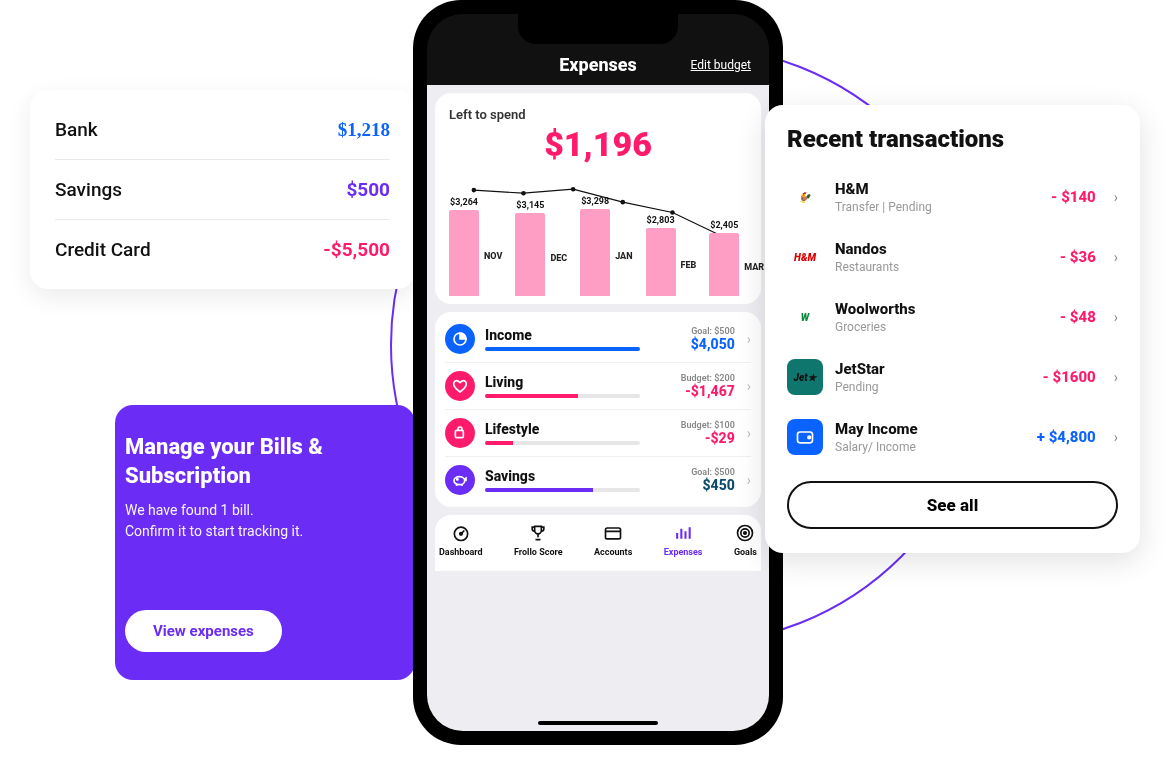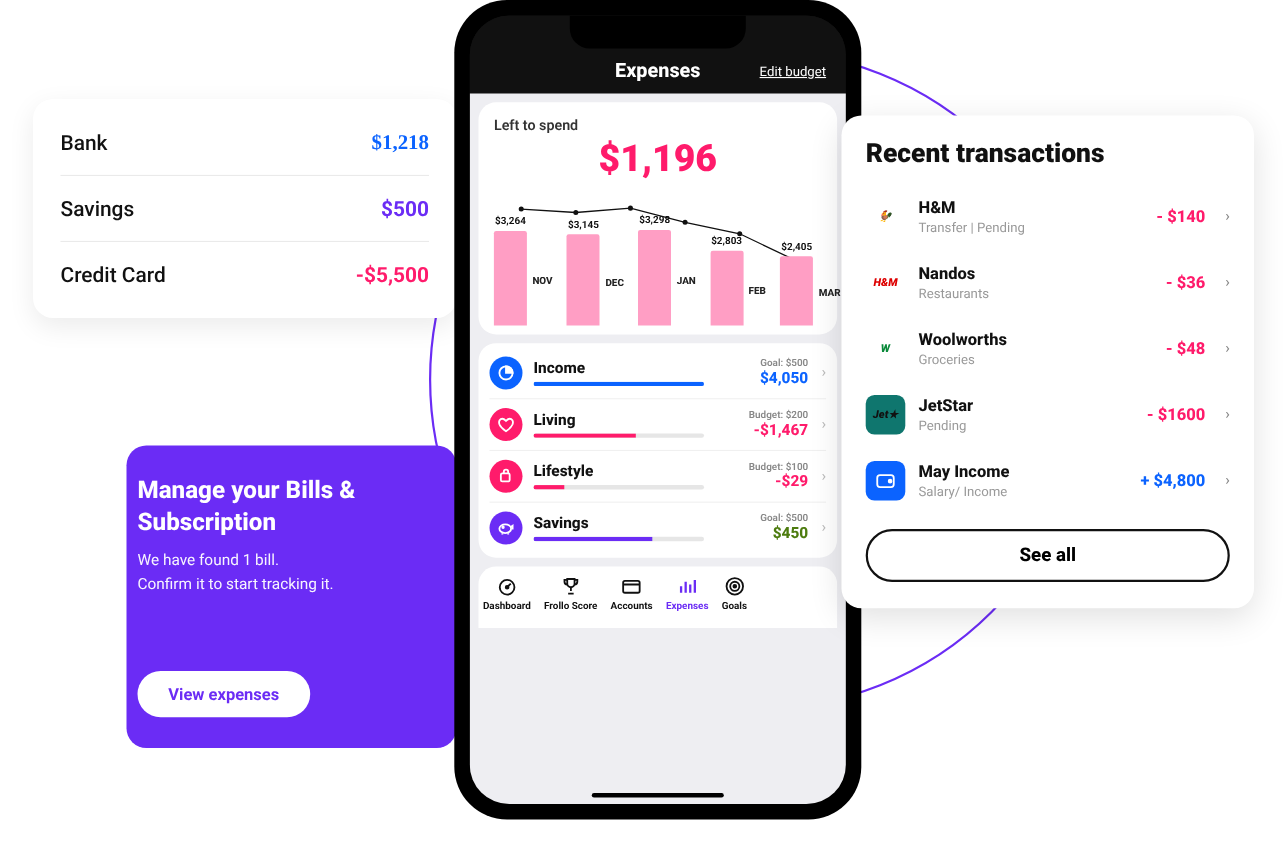--- a/index.html
+++ b/index.html
@@ -55,21 +55,21 @@
 .cat-icon { width:30px; height:30px; border-radius:50%; display:flex; align-items:center; justify-content:center; color:#fff; flex-shrink:0;}
 .cat-main { flex:1; }
 .cat-name { font-size:14px; font-weight:800; color:#111;}
 .cat-bar-bg { height:4px; background:#e6e6e6; border-radius:2px; margin-top:4px; overflow:hidden;}
 .cat-bar-fill { height:100%; }
 .cat-right { text-align:right; min-width:85px;}
 .cat-goal  { font-size:9px; color:#888; font-weight:600;}
 .cat-amount{ font-size:14px; font-weight:800;}
 .cat-chevron { color:#bbb; font-size:14px; margin-left:2px;}
 
-.tabbar { background:#fff; display:flex; justify-content:flex-start; padding:8px 4px 14px; border-radius:16px 16px 0 0;gap:12px;}
+.tabbar { background:#fff; display:flex; justify-content:space-between; padding:8px 4px 14px; border-radius:16px 16px 0 0;gap:12px;}
 .tab { display:flex; flex-direction:column; align-items:center; gap:4px; font-size:9px; font-weight:700; color:#111; cursor:pointer;}
 .tab.active { color:#6b2cf5; }
 .tab .ticon { height:20px; display:flex; align-items:center; justify-content:center;}
 .homebar { position:absolute; bottom:6px; left:50%; transform:translateX(-50%); width:120px; height:4px; background:#000; border-radius:4px;}
 
 
 .tx-card { position:absolute; left:765px; top:105px; width:375px; background:#fff; border-radius:18px; box-shadow:0 8px 30px rgba(0,0,0,.12); padding:20px 22px 24px; z-index:5;}
 .tx-title { font-size:24px; font-weight:900; color:#111; margin-bottom:14px;}
 .tx-row { display:flex; align-items:center; gap:12px; padding:12px 0; cursor:pointer;}
 .tx-ico  { width:36px; height:36px; border-radius:8px; display:flex; align-items:center; justify-content:center; font-size:10px; font-weight:700; flex-shrink:0;}
@@ -249,21 +249,21 @@
                   </svg>
                 </div>
     <div class="cat-main">
       <div class="cat-name">Savings</div>
       <div class="cat-bar-bg">
                     <div class="cat-bar-fill" style="width:70%;background:#6b2cf5"></div>
                   </div>
     </div>
     <div class="cat-right">
       <div class="cat-goal">Goal: $500</div>
-      <div class="cat-amount" style="color:#4d7c0f">$450</div>
+      <div class="cat-amount" style="color:#0c4a6e">$450</div>
     </div>
     <div class="cat-chevron">›</div>
               </div>
             </div>
           <div class="tabbar" id="tabbar">
               <div class="tab">
                 <div class="ticon">
                   <svg width="20" height="20" viewBox="0 0 24 24" fill="none" stroke="currentColor" stroke-width="2">
                     <circle cx="12" cy="13" r="8"></circle>
                     <path d="M12 13l4-4"></path>

